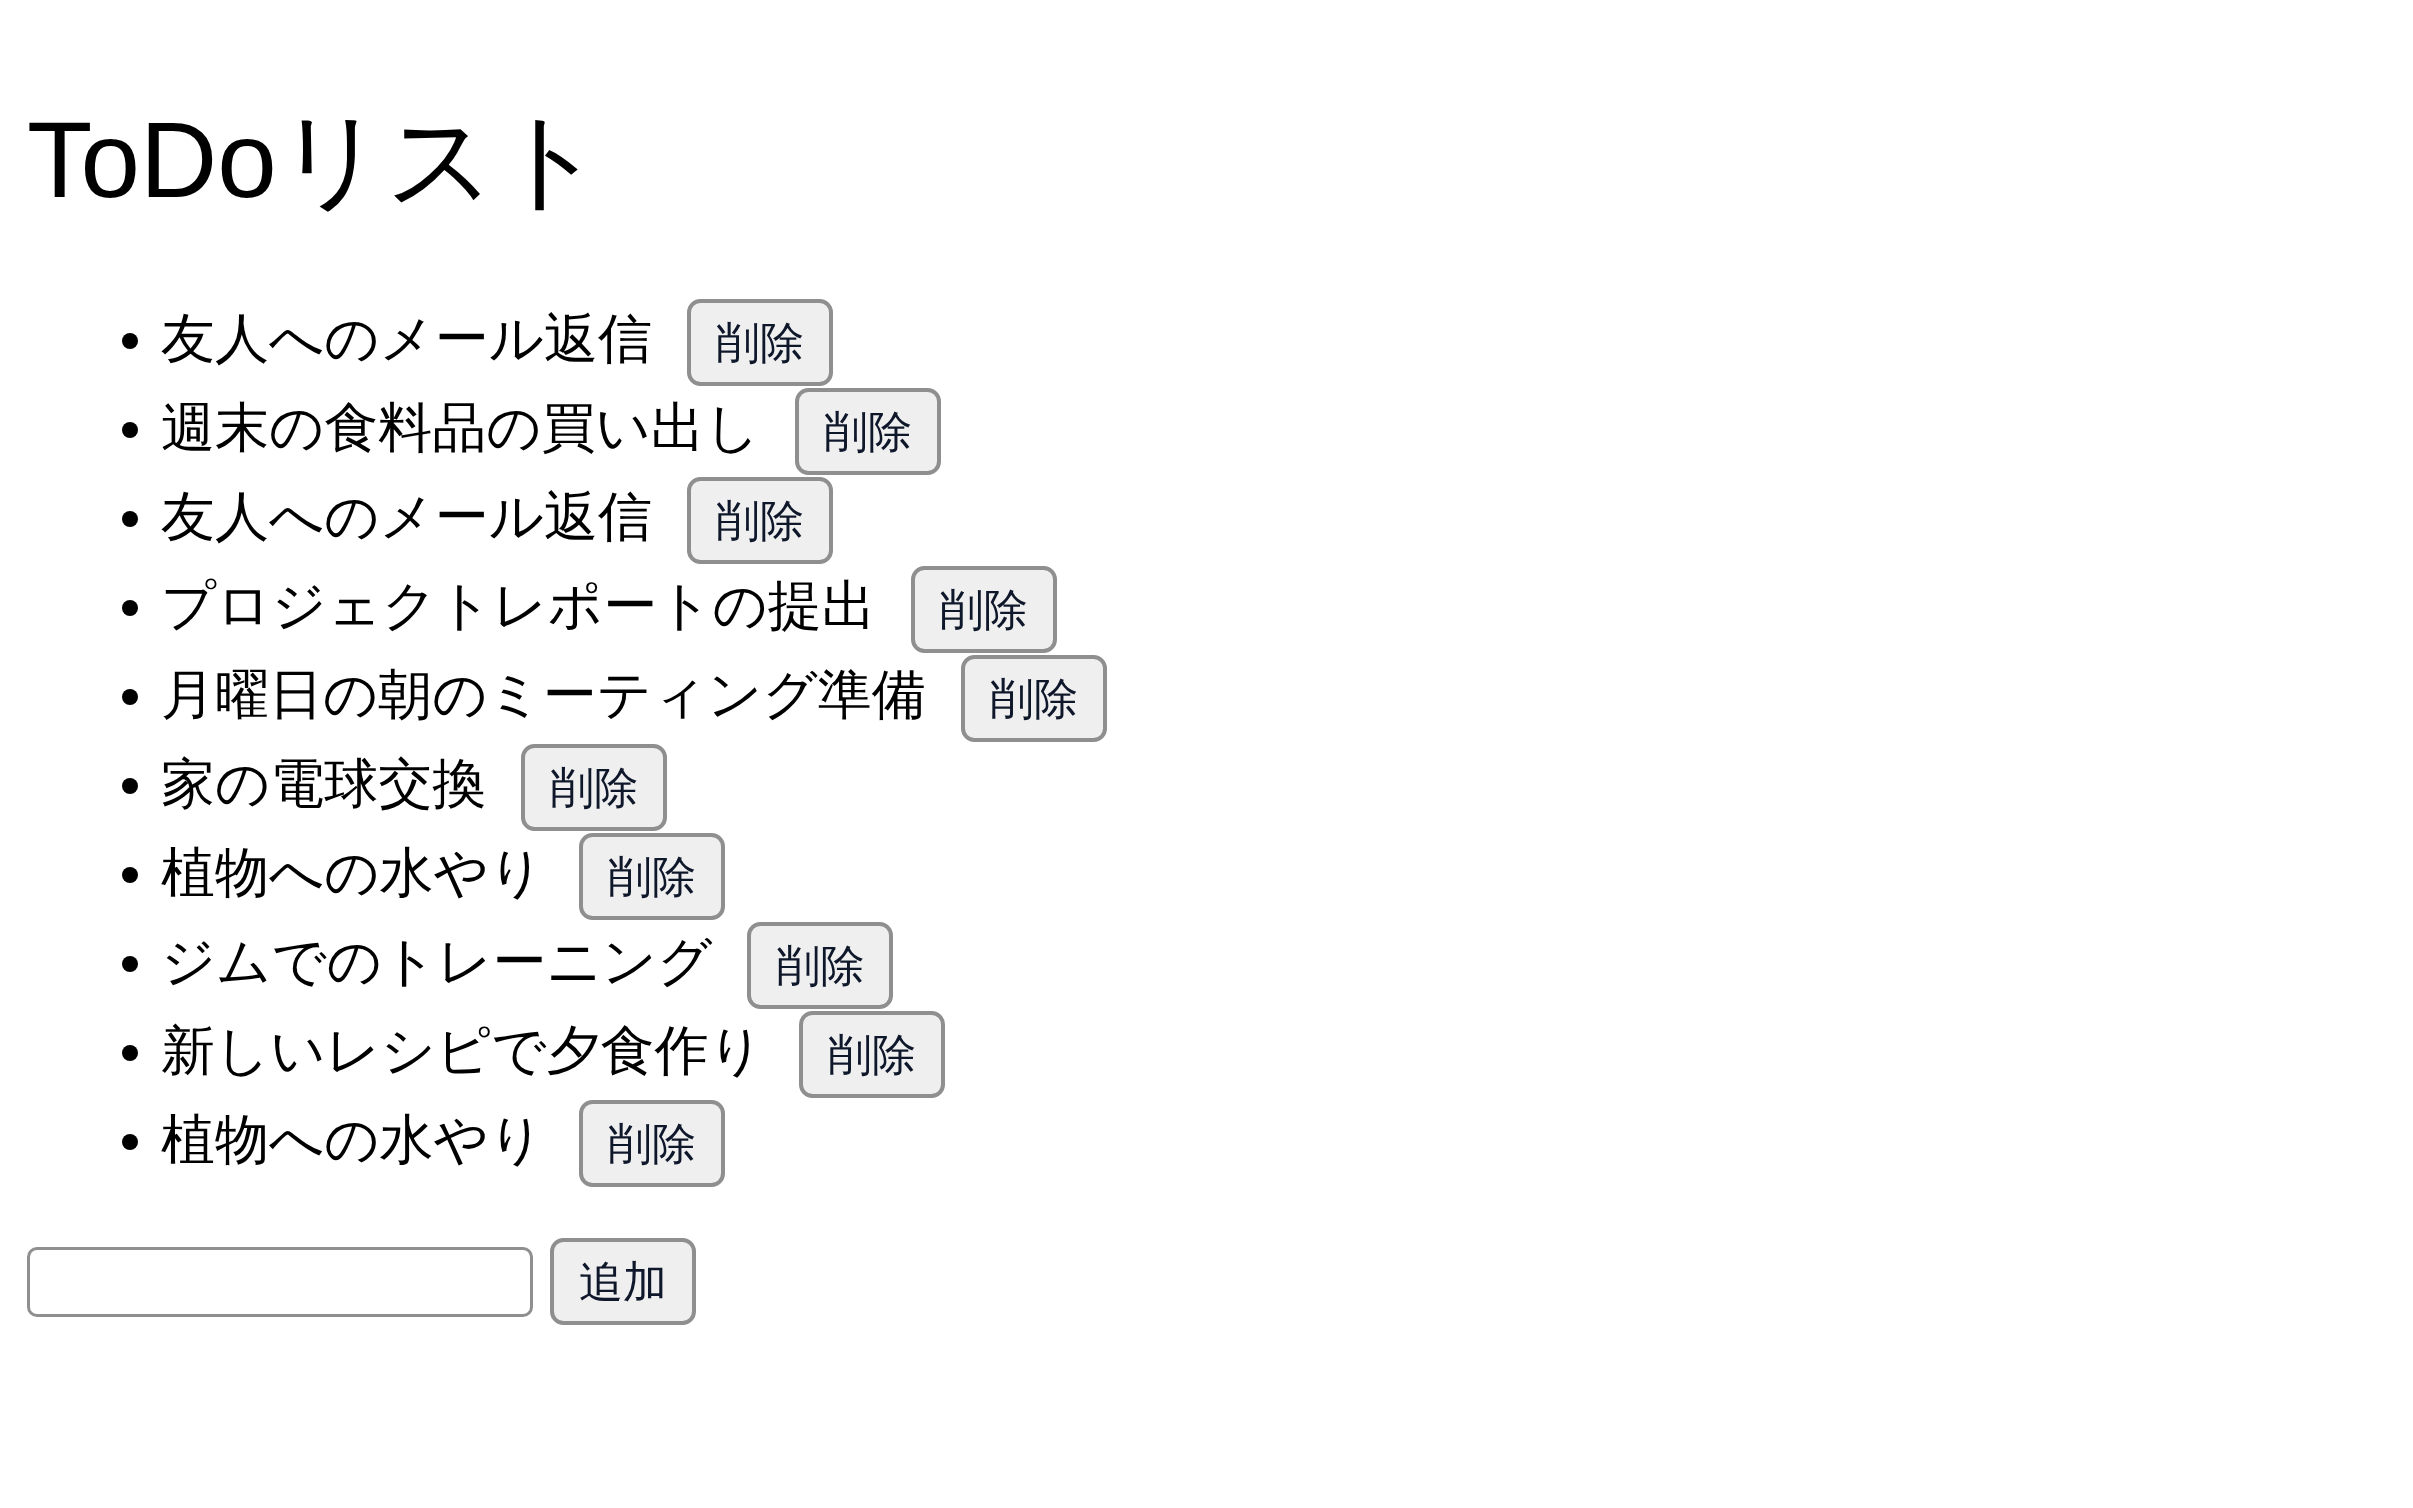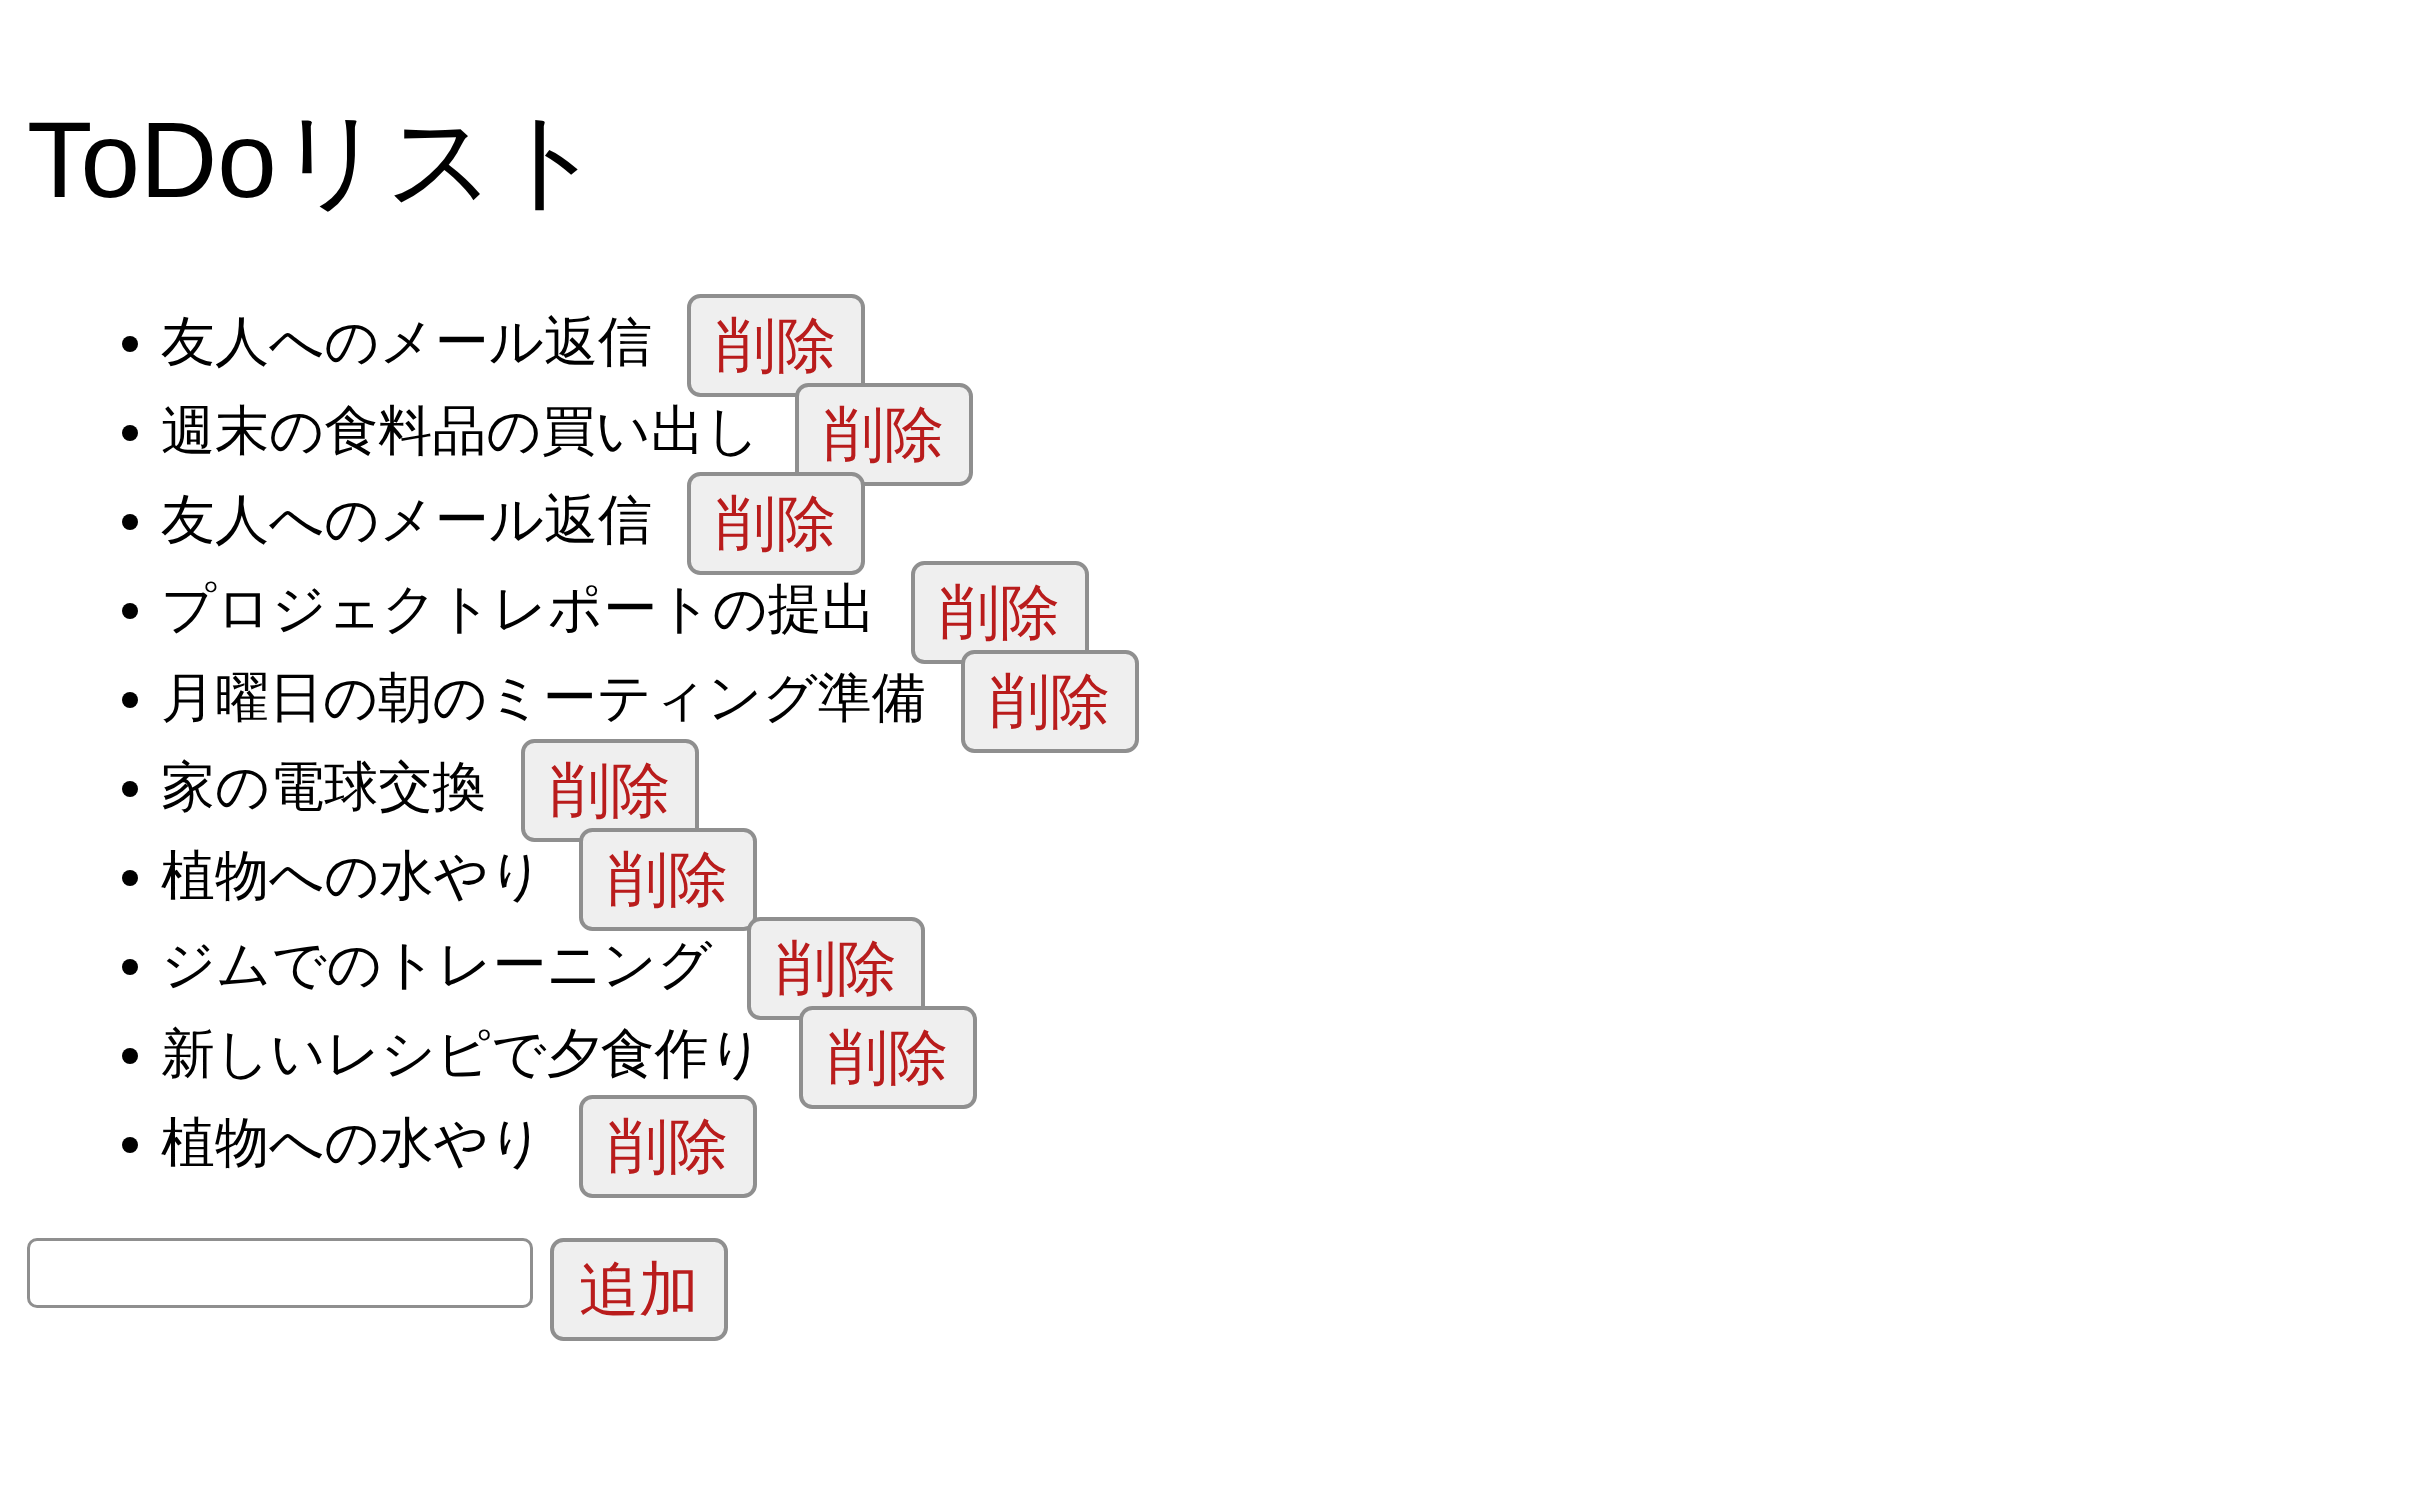--- a/index.html
+++ b/index.html
@@ -34,35 +34,35 @@
     line-height: 89px;
     height: 89px;
     white-space: nowrap;
   }
   .todo-item-text {
     vertical-align: middle;
     font-family: Liberation Mono, monospace;
   }
   button.btn {
     font-family: inherit;
-    font-size: 60px;
+    font-size: 44px;
     line-height: 1;
-    color: #b91c1c;
+    color: #0f172a;
     background: #efefef;
     border: 4.2px solid #8f8f8f;
     border-radius: 13.4px;
     padding: 17.6px 25px;
     vertical-align: middle;
   }
   li.todo-item button.btn {
     margin-left: 20px;
   }
   .add-row {
     display: flex;
-    align-items: flex-start;
+    align-items: center;
     margin-top: 54px;
   }
   input.new-todo-input {
     width: 506px;
     height: 70px;
     background: #ffffff;
     border: 3.4px solid #8f8f8f;
     border-radius: 10px;
     font-size: 40px;
     font-family: inherit;

